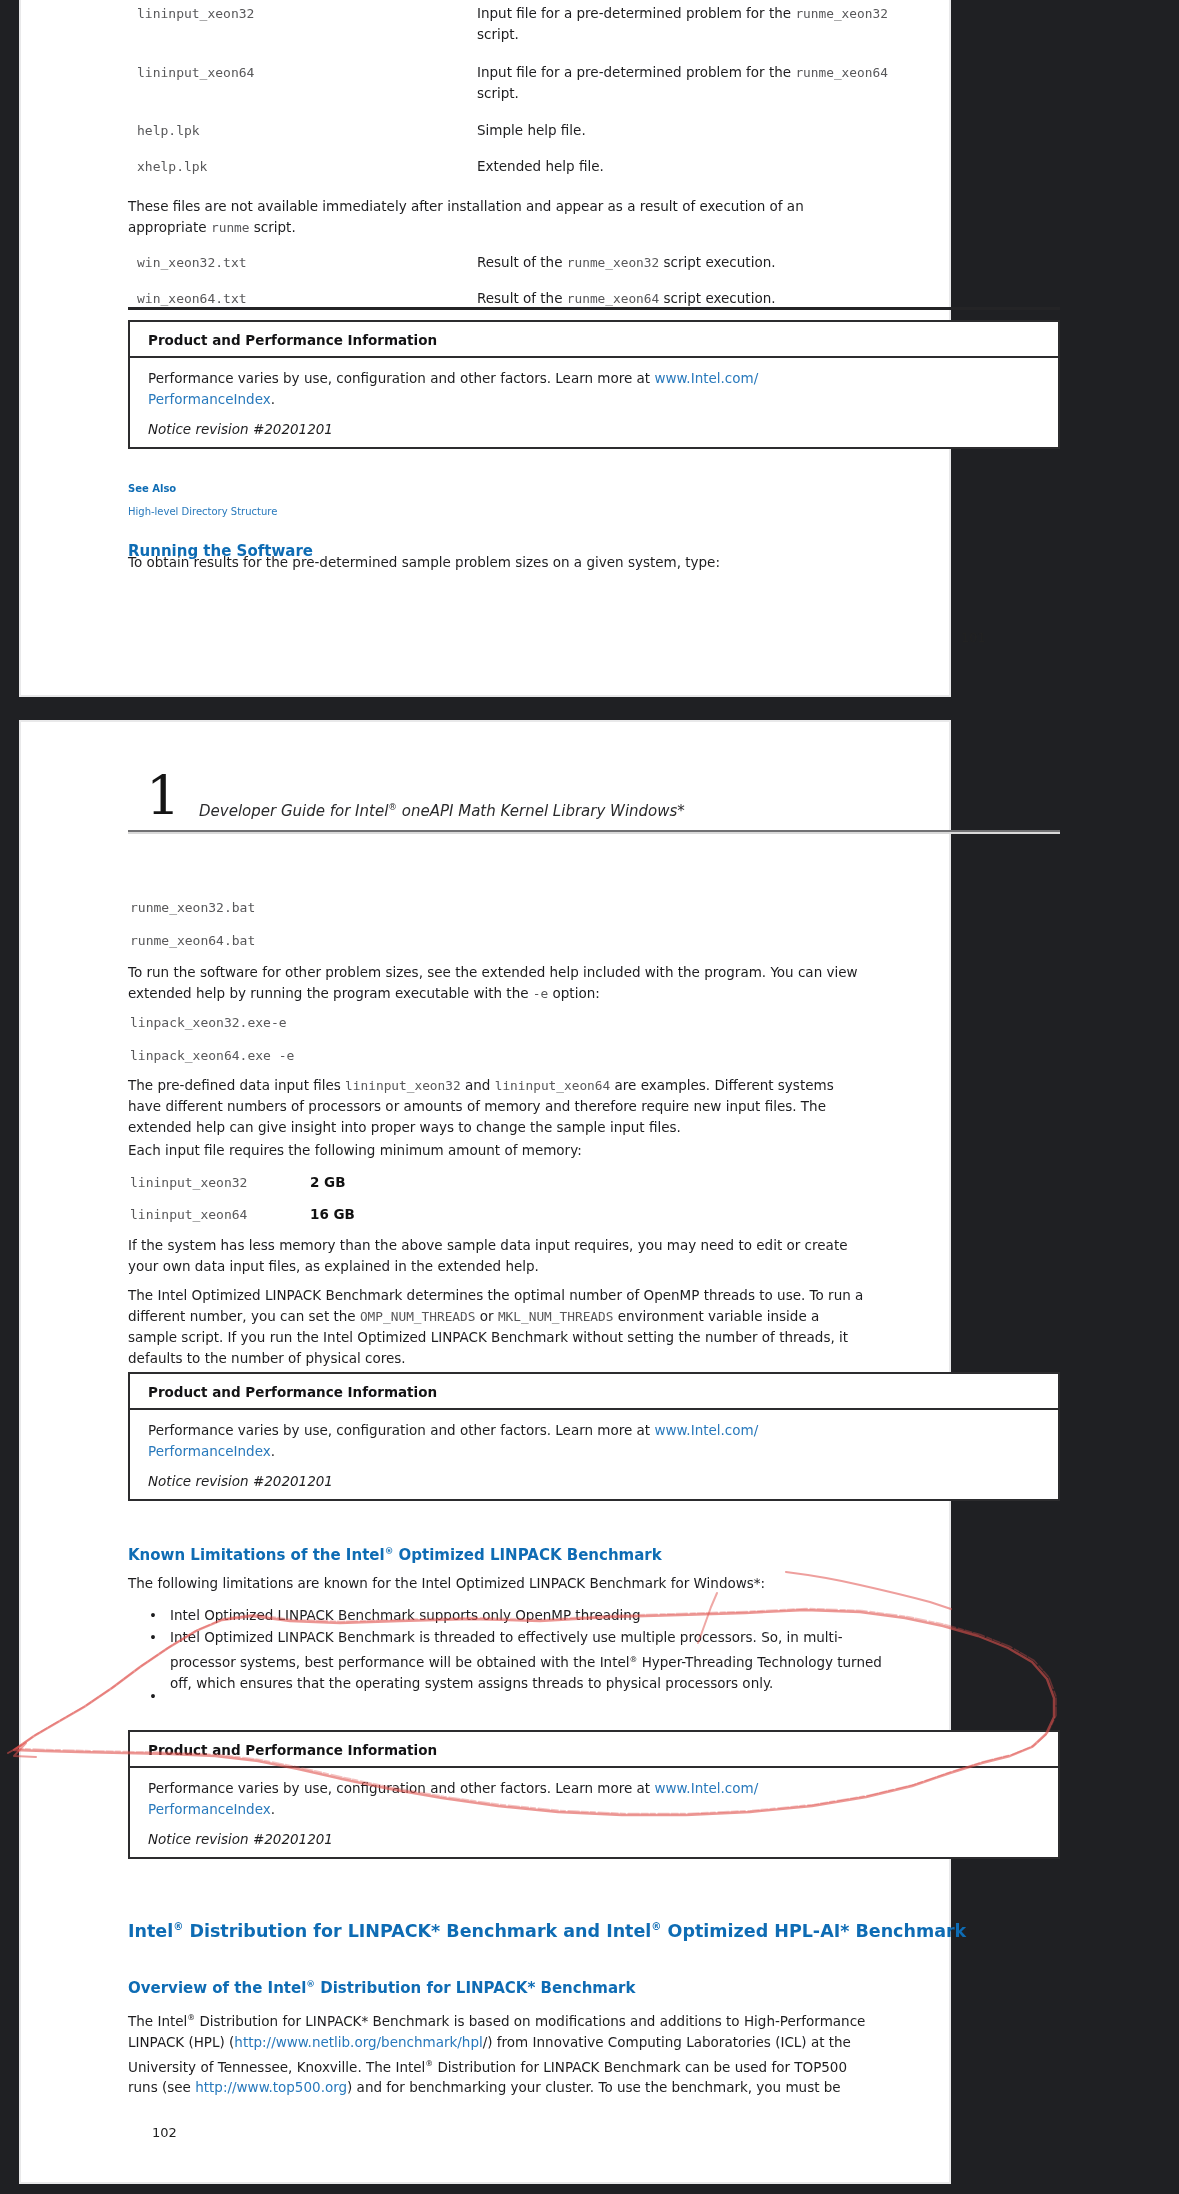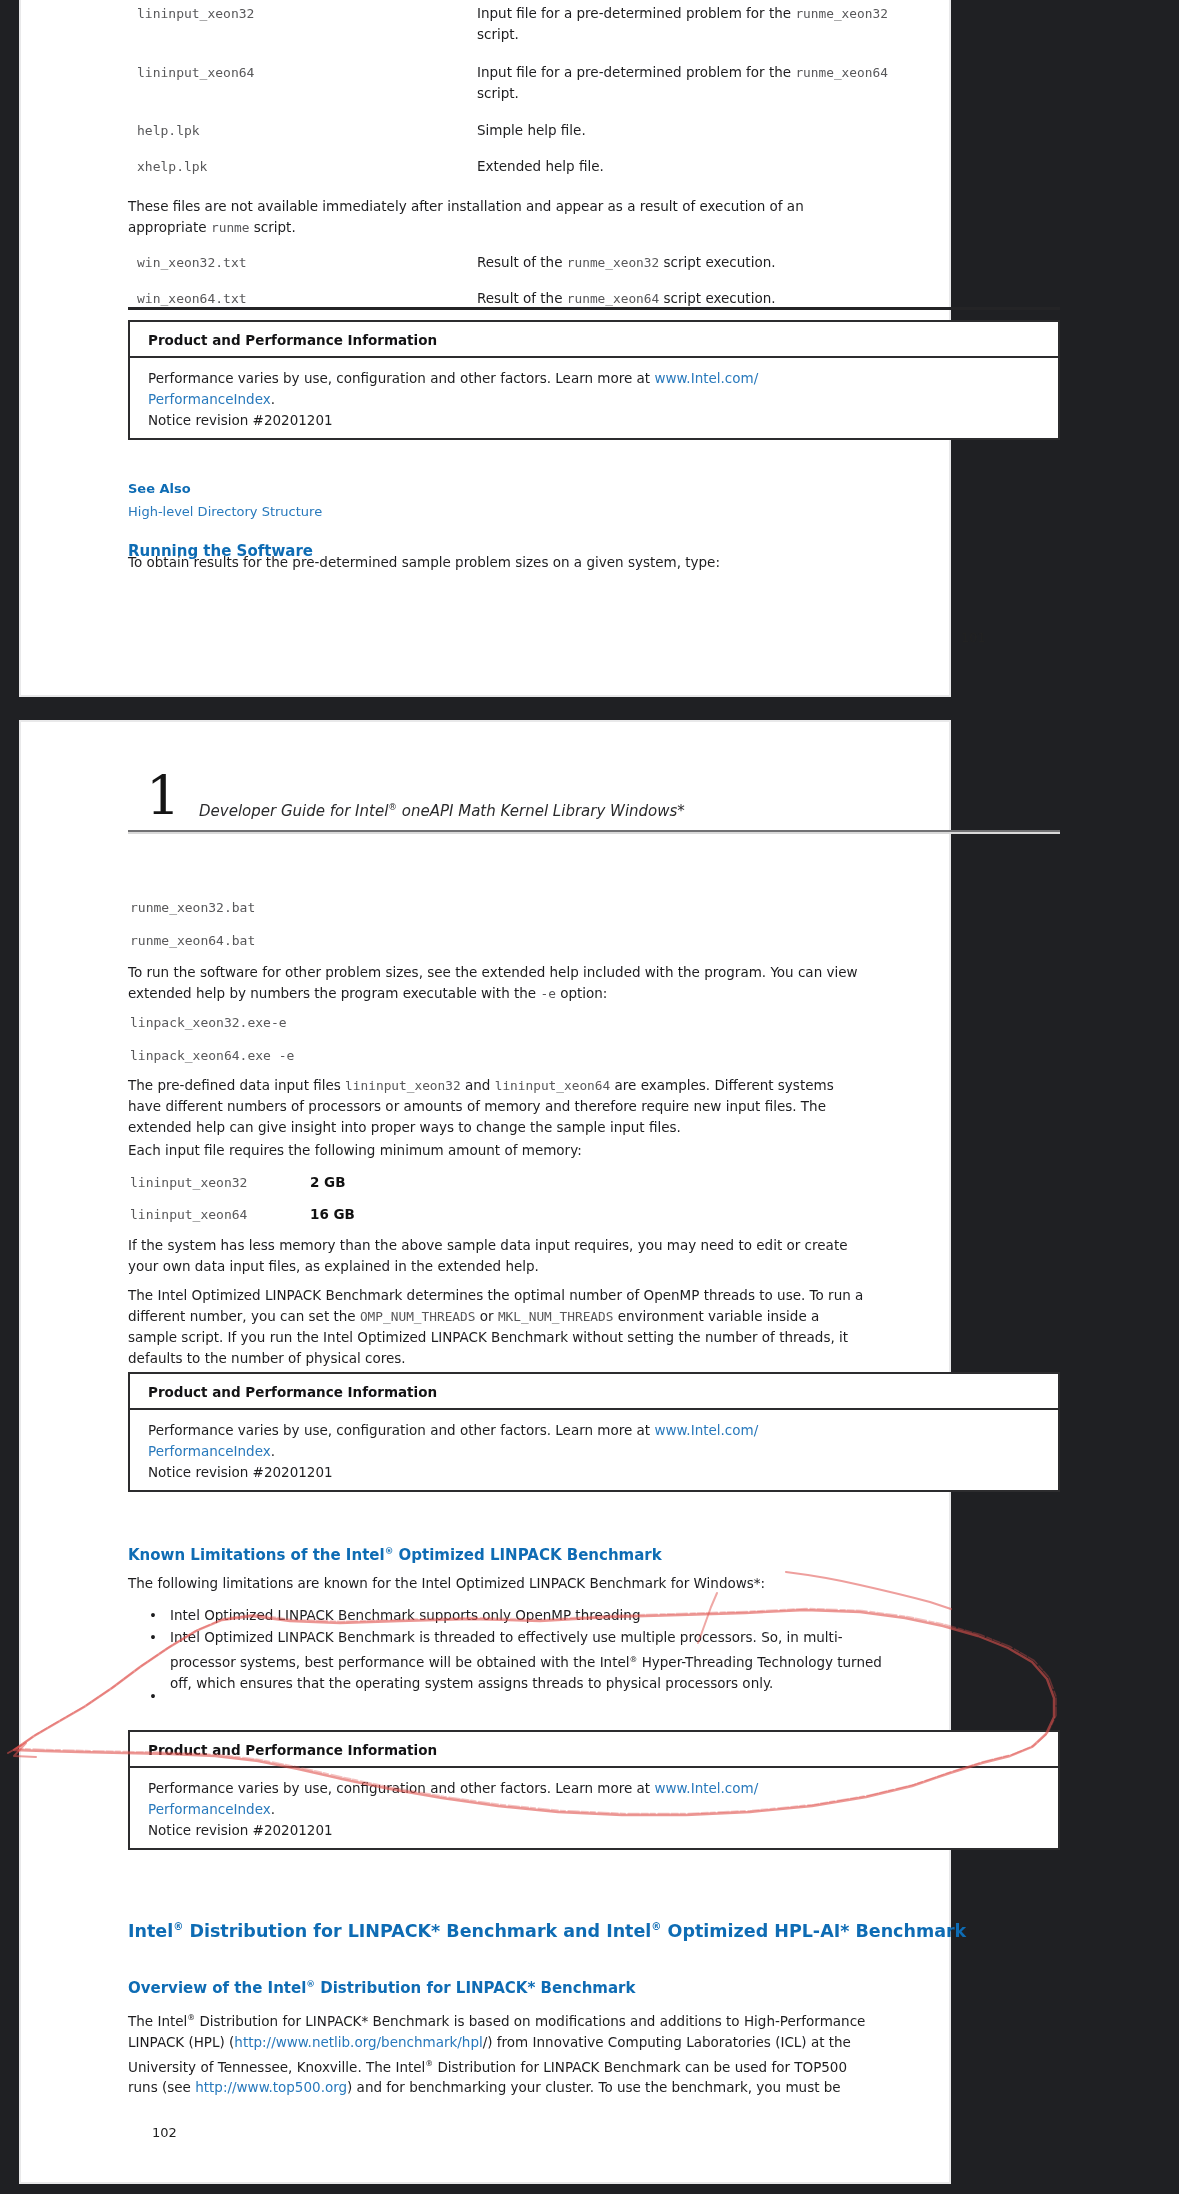--- a/index.html
+++ b/index.html
@@ -17,35 +17,35 @@
   .t{
     position:absolute;white-space:nowrap;
     font-size:13.5px;line-height:21px;color:#1d1d1f;
   }
   .mono{font-family:"DejaVu Sans Mono","Liberation Mono",monospace;color:#58585a;font-size:13px;}
   .seg-plain{}
   .seg-mono{font-family:"DejaVu Sans Mono","Liberation Mono",monospace;color:#58585a;font-size:12.8px;}
   .seg-link{color:#2879bc;cursor:pointer;}
   .seg-sup{font-size:0.58em;vertical-align:super;}
   .h-blue{color:#0e6cb4;font-weight:bold;}
-  .h14{font-size:13px;}
+  .h14{font-size:10px;}
   .h15{font-size:15px;}
   .h17{font-size:17.5px;}
   .rule-heavy{position:absolute;left:107px;width:932px;height:3px;background:#242426;}
   .rule-chapter{position:absolute;left:107px;width:932px;height:2px;background:#717173;box-shadow:0 2px 0 #d9d9d9;}
   .pp-box{
     position:absolute;left:107px;width:932px;box-sizing:border-box;
     border:2px solid #2c2c2e;background:#fff;
   }
   .pp-title{
     padding:8px 18px 6px 18px;font-size:13.5px;font-weight:bold;color:#131315;
     border-bottom:2px solid #2c2c2e;line-height:20px;white-space:nowrap;
   }
   .pp-body{padding:10px 18px 7px 18px;font-size:13.5px;line-height:21px;white-space:nowrap;color:#1d1d1f;}
-  .pp-notice{}
+  .pp-notice{margin-top:9px;font-style:italic;}
   .bullet{padding-left:23px;}
   .bullet .blt{position:absolute;left:2px;top:0;}
   .chapter-num{
     position:absolute;font-family:"DejaVu Serif","Liberation Serif",serif;
     font-size:54px;line-height:54px;color:#151515;
   }
   .chapter-title{position:absolute;font-size:15px;font-style:italic;color:#2b2b2d;white-space:nowrap;}
   .pagenum{position:absolute;font-size:13px;color:#222;}
   .memval{font-weight:600;color:#111;text-align:left;}
   #annotation-svg{position:absolute;left:0;top:0;pointer-events:none;z-index:6;}
@@ -96,21 +96,21 @@
 
 <div class="page" id="page2">
 
   <div class="chapter-num" style="left:125px;top:48px">1</div>
   <div class="chapter-title" style="left:178px;top:80px"><span class="seg-plain">Developer Guide for Intel</span><span class="seg-sup">®</span><span class="seg-plain"> oneAPI Math Kernel Library Windows*</span></div>
   <div class="rule-chapter" style="top:108px"></div>
 
   <div class="t mono" style="left:109px;top:175px">runme_xeon32.bat</div>
   <div class="t mono" style="left:109px;top:208px">runme_xeon64.bat</div>
 
-  <div class="t" style="left:107px;top:240px"><span class="seg-plain">To run the software for other problem sizes, see the extended help included with the program. You can view</span><br><span class="seg-plain">extended help by numbers the program executable with the </span><span class="seg-mono">-e</span><span class="seg-plain"> option:</span></div>
+  <div class="t" style="left:107px;top:240px"><span class="seg-plain">To run the software for other problem sizes, see the extended help included with the program. You can view</span><br><span class="seg-plain">extended help by running the program executable with the </span><span class="seg-mono">-e</span><span class="seg-plain"> option:</span></div>
 
   <div class="t mono" style="left:109px;top:290px">linpack_xeon32.exe-e</div>
   <div class="t mono" style="left:109px;top:323px">linpack_xeon64.exe -e</div>
 
   <div class="t" style="left:107px;top:353px"><span class="seg-plain">The pre-defined data input files </span><span class="seg-mono">lininput_xeon32</span><span class="seg-plain"> and </span><span class="seg-mono">lininput_xeon64</span><span class="seg-plain"> are examples. Different systems</span><br><span class="seg-plain">have different numbers of processors or amounts of memory and therefore require new input files. The</span><br><span class="seg-plain">extended help can give insight into proper ways to change the sample input files.</span></div>
   <div class="t" style="left:107px;top:418px"><span class="seg-plain">Each input file requires the following minimum amount of memory:</span></div>
 
   <div class="t mono" style="left:109px;top:450px">lininput_xeon32</div>
   <div class="t memval" style="left:289px;top:450px;width:120px">2 GB</div>
   <div class="t mono" style="left:109px;top:482px">lininput_xeon64</div>

